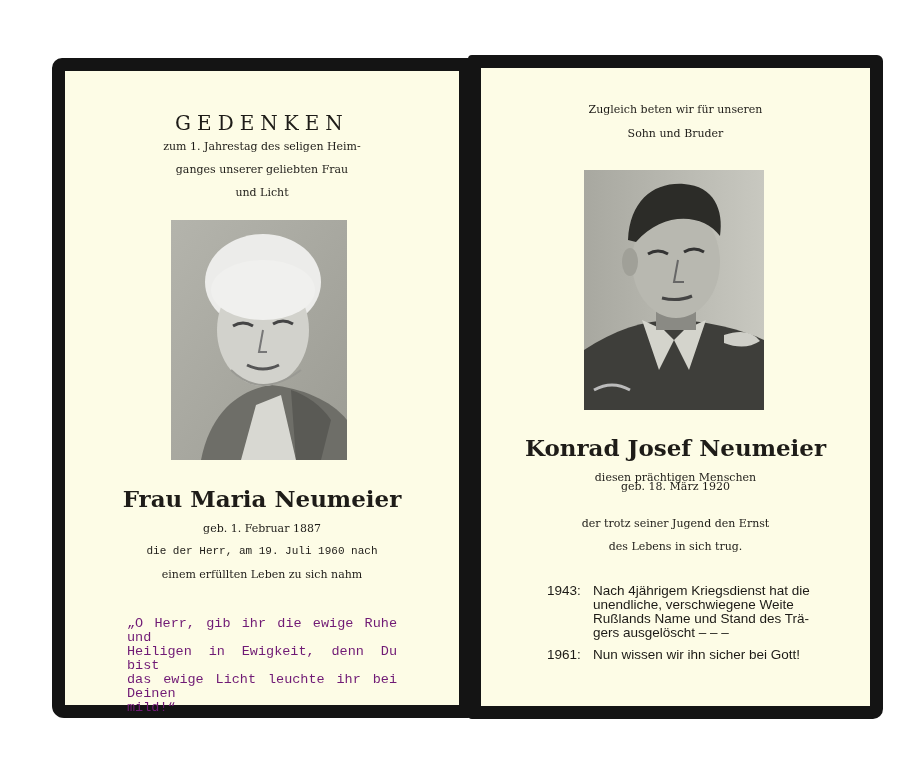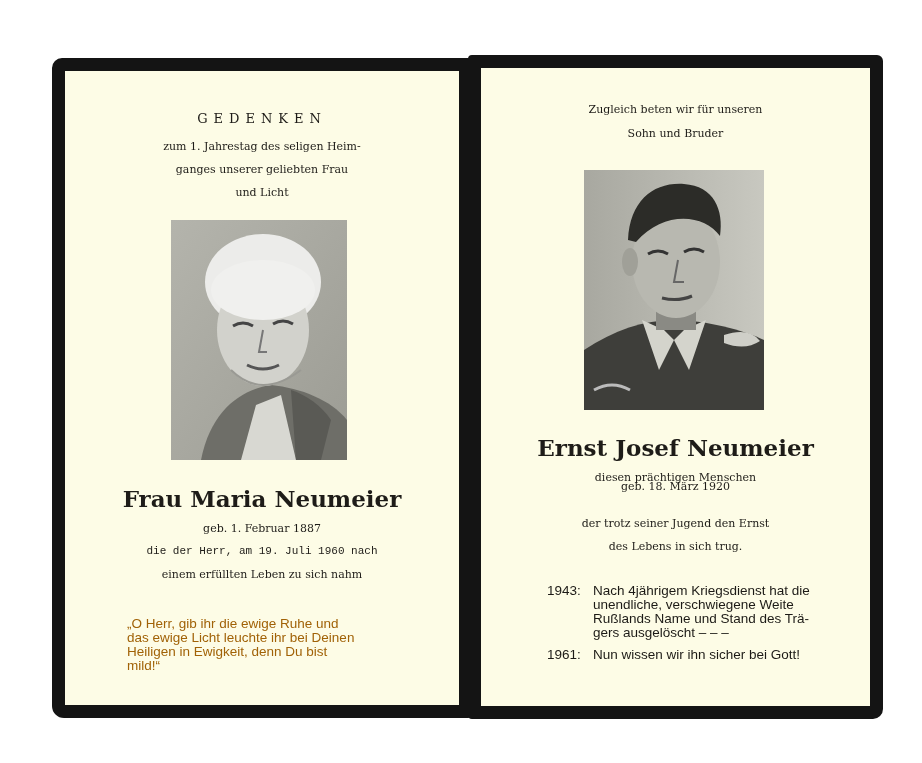--- a/index.html
+++ b/index.html
@@ -3,26 +3,26 @@
   <meta charset="utf-8">
   <style>
     html, body { margin: 0; padding: 0; background: #ffffff; }
     body { width: 922px; height: 763px; position: relative; overflow: hidden;
            font-family: "DejaVu Serif", "Liberation Serif", serif; color: #1e1c18; }
     .card { position: absolute; background: #fdfce6; border: 13px solid #141414; box-sizing: border-box; }
     .card.left { left: 52px; top: 58px; width: 420px; height: 660px; border-radius: 10px 4px 4px 12px; }
     .card.right { left: 468px; top: 55px; width: 415px; height: 664px; border-radius: 4px 6px 10px 4px; }
     .fold-line { position: absolute; left: 469px; top: 62px; width: 2px; height: 654px; background: #e8e8e0; }
     .center { position: absolute; left: 0; right: 0; text-align: center; }
-    .heading-spaced { letter-spacing: 6px; font-size: 13px; }
+    .heading-spaced { letter-spacing: 6px; font-size: 20px; }
     .l { font-size: 11px; line-height: 23px; }
     .name { font-weight: bold; font-size: 23px; font-family: "DejaVu Serif", serif; }
     .photo { position: absolute; background: #c8c8c0; overflow: hidden; }
-    .prayer { position: absolute; font-family: Liberation Sans, sans-serif; font-size: 13.5px;
-              line-height: 14px; text-align: justify; color: #a16207; }
+    .prayer { position: absolute; font-family: Liberation Mono, monospace; font-size: 13.5px;
+              line-height: 14px; text-align: justify; color: #701a75; }
     .chron { position: absolute; font-family: "Liberation Sans", sans-serif; font-size: 13.5px; line-height: 14px; color: #1c1a16; }
     .chron .row { display: flex; }
     .chron .yr { width: 46px; flex: none; }
     .chron .txt { flex: 1; text-align: justify; }
   </style>
 </head>
 <body>
 
 <div class="card left">
   <div class="center heading-spaced" style="top:40px;">GEDENKEN</div>
@@ -56,22 +56,22 @@
     </svg>
   </div>
 
   <div class="center name" style="top:414px;">Frau Maria Neumeier</div>
   <div class="center l" style="top:446px;">geb. 1. Februar 1887</div>
   <div class="center l" style="top:469px;font-family:Liberation Mono, monospace;">die der Herr, am 19. Juli 1960 nach</div>
   <div class="center l" style="top:492px;">einem erfüllten Leben zu sich nahm</div>
 
   <div class="prayer" style="left:62px; top:546px; width:270px;">
     <div>„O Herr, gib ihr die ewige Ruhe und</div>
+    <div>Heiligen in Ewigkeit, denn Du bist</div>
     <div>das ewige Licht leuchte ihr bei Deinen</div>
-    <div>Heiligen in Ewigkeit, denn Du bist</div>
     <div>mild!“</div>
   </div>
 </div>
 
 <div class="fold-line"></div>
 
 <div class="card right">
   <div class="center l" style="top:30px;">Zugleich beten wir für unseren</div>
   <div class="center l" style="top:54px;">Sohn und Bruder</div>
 
@@ -96,21 +96,21 @@
       <ellipse cx="46" cy="92" rx="8" ry="14" fill="#a0a098"></ellipse>
 
       <path d="M44 70 C46 30 70 12 100 14 C130 16 140 40 136 66 C120 44 80 40 52 72 Z" fill="#2c2c28"></path>
       <path d="M64 84 q10 -6 20 0" stroke="#333" stroke-width="3" fill="none"></path>
       <path d="M100 82 q10 -6 20 0" stroke="#333" stroke-width="3" fill="none"></path>
       <path d="M94 90 l-4 22 h10" stroke="#666" stroke-width="2" fill="none"></path>
       <path d="M78 128 q16 4 30 -2" stroke="#444" stroke-width="3" fill="none"></path>
     </svg>
   </div>
 
-  <div class="center name" style="top:366px;">Ernst Josef Neumeier</div>
+  <div class="center name" style="top:366px;">Konrad Josef Neumeier</div>
   <div class="center l" style="top:398px;">diesen prächtigen Menschen</div>
   <div class="center l" style="top:407px;">geb. 18. März 1920</div>
   <div class="center l" style="top:444px;">der trotz seiner Jugend den Ernst</div>
   <div class="center l" style="top:467px;">des Lebens in sich trug.</div>
 
   <div class="chron" style="left:42px; top:516px; width:310px;margin-left:24px;">
     <div class="row">
       <div class="yr">1943:</div>
       <div class="txt">
         <div>Nach 4jährigem Kriegsdienst hat die</div>

